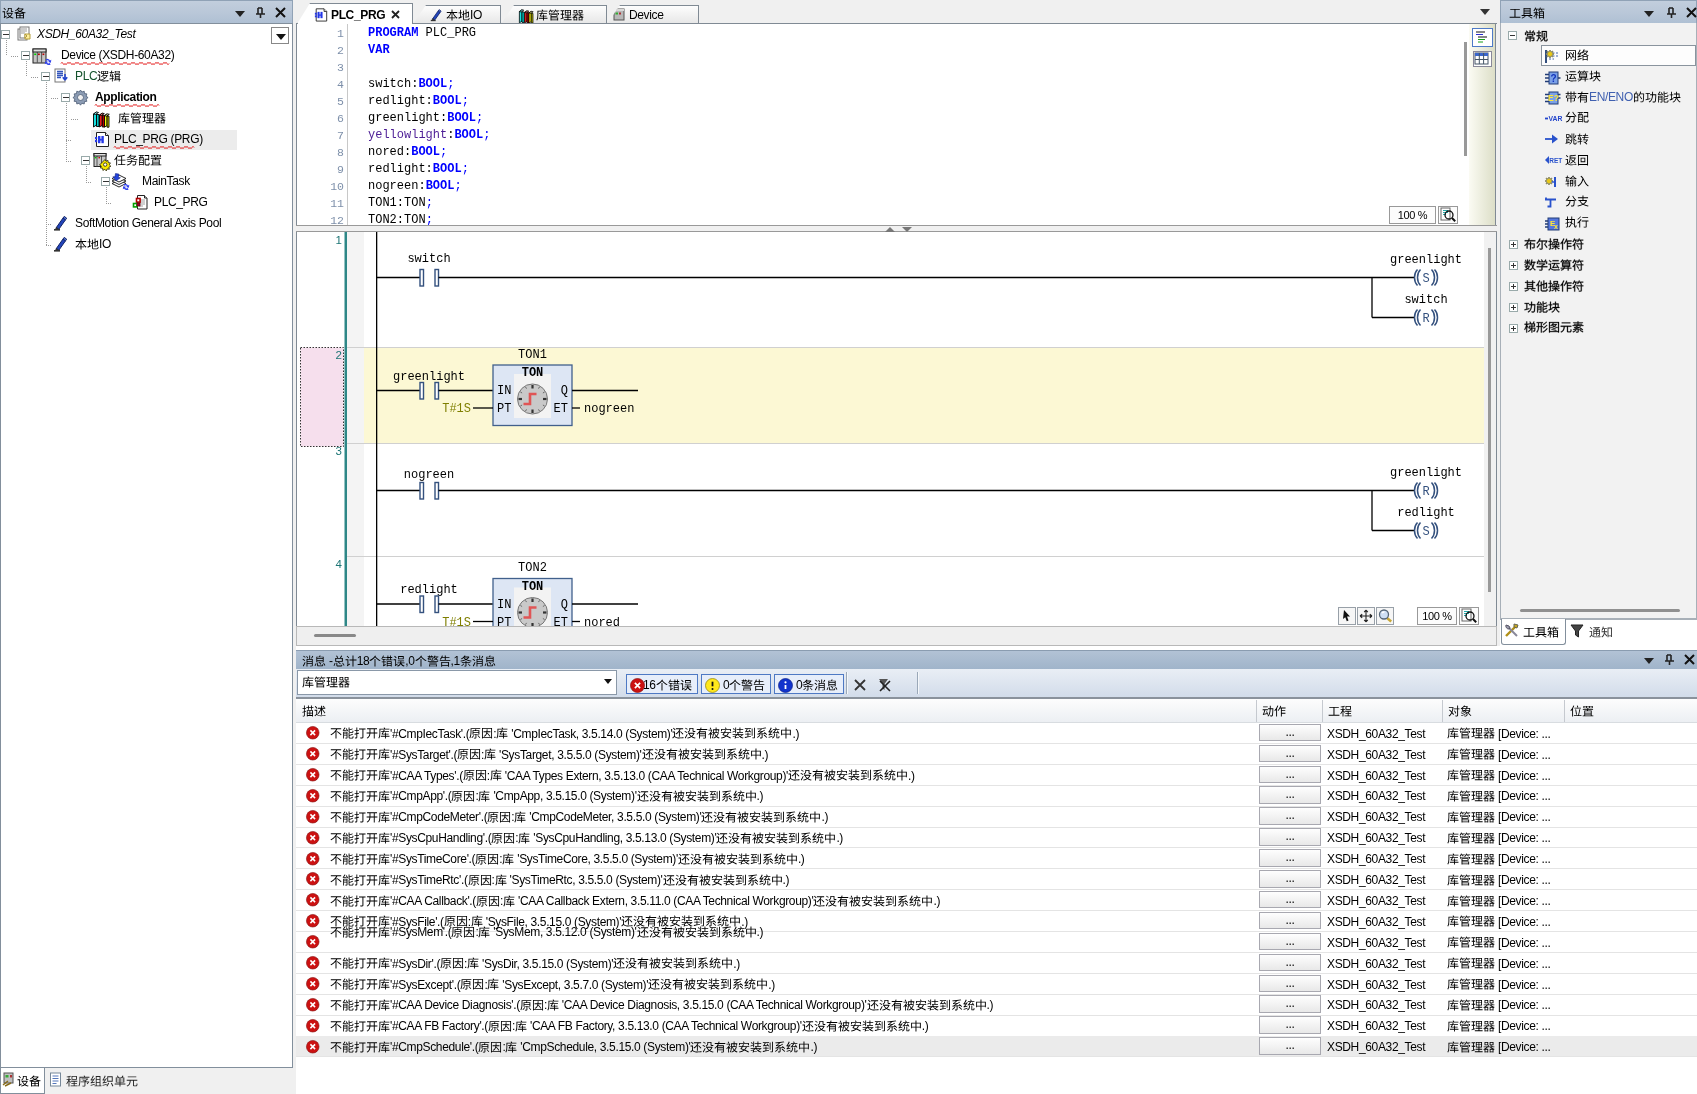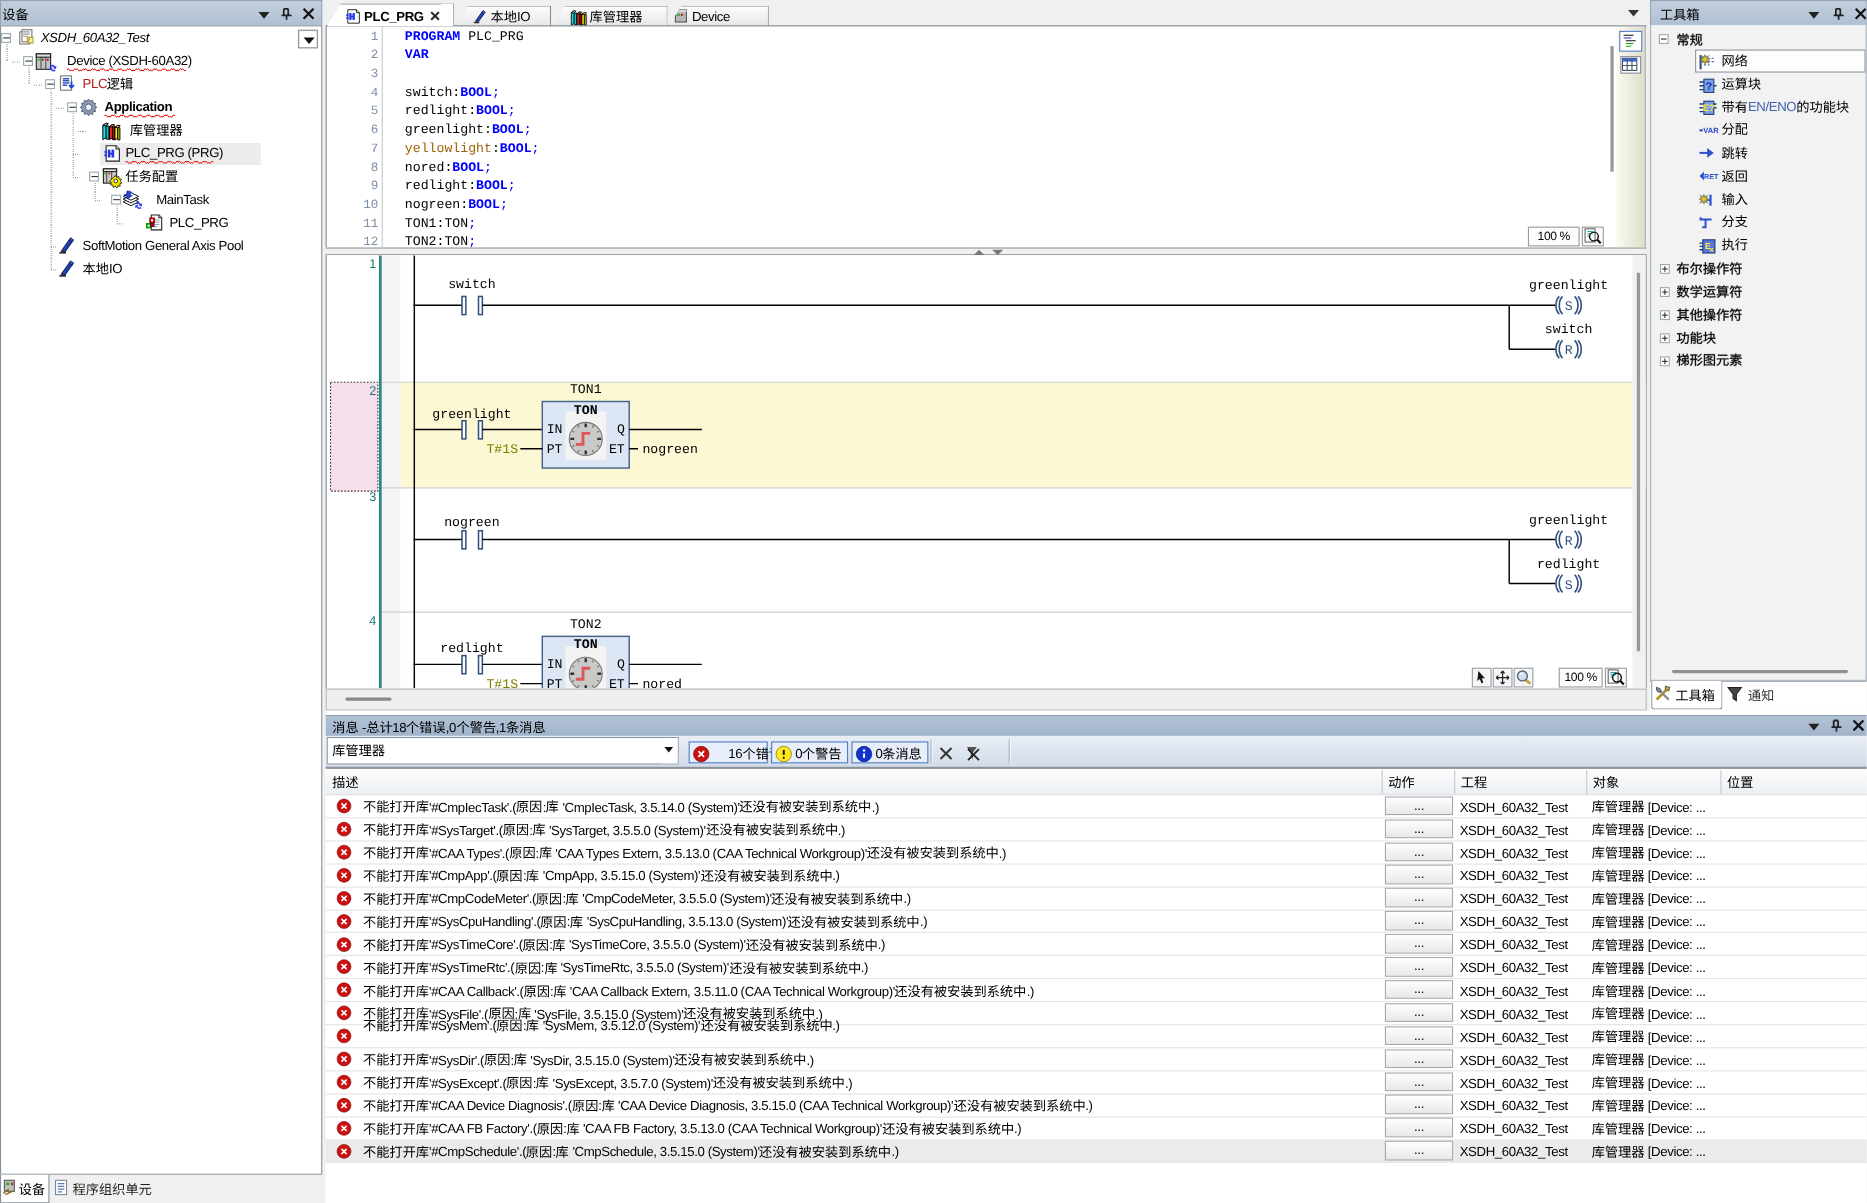--- a/index.html
+++ b/index.html
@@ -154,21 +154,21 @@
     <div class="abs" style="left:61px;top:48.0px;white-space:nowrap">Device (XSDH-60A32)<svg width="105" height="5" viewBox="0 0 105 5" style="position:absolute;left:0;bottom:-4px">
         <path d="M0,2.5 Q1,0.2 2,2.5 T4,2.5 Q5,4.8 6,2.5 T8,2.5 Q9,0.2 10,2.5 T12,2.5 Q13,4.8 14,2.5 T16,2.5 Q17,0.2 18,2.5 T20,2.5 Q21,4.8 22,2.5 T24,2.5 Q25,0.2 26,2.5 T28,2.5 Q29,4.8 30,2.5 T32,2.5 Q33,0.2 34,2.5 T36,2.5 Q37,4.8 38,2.5 T40,2.5 Q41,0.2 42,2.5 T44,2.5 Q45,4.8 46,2.5 T48,2.5 Q49,0.2 50,2.5 T52,2.5 Q53,4.8 54,2.5 T56,2.5 Q57,0.2 58,2.5 T60,2.5 Q61,4.8 62,2.5 T64,2.5 Q65,0.2 66,2.5 T68,2.5 Q69,4.8 70,2.5 T72,2.5 Q73,0.2 74,2.5 T76,2.5 Q77,4.8 78,2.5 T80,2.5 Q81,0.2 82,2.5 T84,2.5 Q85,4.8 86,2.5 T88,2.5 Q89,0.2 90,2.5 T92,2.5 Q93,4.8 94,2.5 T96,2.5 Q97,0.2 98,2.5 T100,2.5 Q101,4.8 102,2.5 T104,2.5 Q105,0.2 106,2.5 T108,2.5" fill="none" stroke="#e00000" stroke-width="0.9"></path>
       </svg></div>
     <div class="abs" style="left:41px;top:72.0px;width:9px;height:9px;background:#fff;border:1px solid #9aa;"></div>
     <div class="abs" style="left:42.5px;top:75.5px;width:6px;height:1px;background:#333"></div>
     <div class="abs" style="left:53px;top:68.0px"><svg width="16" height="16" viewBox="0 0 16 16">
         <rect x="2" y="1" width="10" height="13" fill="#fff" stroke="#777"></rect>
         <path d="M4,3.5h6M4,5.5h6M4,7.5h6M4,9.5h4" stroke="#3355bb" stroke-width="1.4"></path>
         <path d="M12,6 v6 M12,12 l-2.2,-2.8 M12,12 l2.2,-2.8" stroke="#2244cc" stroke-width="1.6" fill="none"></path>
       </svg></div>
-    <div class="abs" style="left:75px;top:69.0px;white-space:nowrap"><span style="white-space:nowrap;color:#b91c1c;font-size:12px"><span>PLC</span><svg class="cj" style="vertical-align:-1.7px" width="24.0" height="12" viewBox="0 0 24.0 12">
+    <div class="abs" style="left:75px;top:69.0px;white-space:nowrap"><span style="white-space:nowrap;color:#14532d;font-size:12px"><span>PLC</span><svg class="cj" style="vertical-align:-1.7px" width="24.0" height="12" viewBox="0 0 24.0 12">
           <g fill="#000">
             <use href="#u903b" transform="translate(0,10.6) scale(0.012,-0.012)"></use>
             <use href="#u8f91" transform="translate(12.0,10.6) scale(0.012,-0.012)"></use>
           </g>
         </svg></span></div>
     <div class="abs" style="left:61px;top:93.0px;width:9px;height:9px;background:#fff;border:1px solid #9aa;"></div>
     <div class="abs" style="left:62.5px;top:96.5px;width:6px;height:1px;background:#333"></div>
     <div class="abs" style="left:72px;top:89.0px"><svg width="17" height="17" viewBox="0 0 17 17">
         <g fill="#8c9cb4" stroke="#4a5a74" stroke-width="0.8">
           <path d="M8.5 1 l1.4 2 2.3-.8 .3 2.4 2.4.3-.8 2.3 2 1.4-2 1.4 .8 2.3-2.4.3-.3 2.4-2.3-.8-1.4 2-1.4-2-2.3.8-.3-2.4-2.4-.3 .8-2.3-2-1.4 2-1.4-.8-2.3 2.4-.3 .3-2.4 2.3 .8z"></path>
@@ -379,21 +379,21 @@
     <div class="abs mono" style="left:0;top:18.5px;width:47px;text-align:right;color:#7e90aa;font-size:11.5px;padding-top:1px">2</div>
     <div class="abs mono" style="left:71px;top:18.5px;font-size:12px;white-space:pre"><span style="color:#0000ff;font-weight:bold;">VAR</span></div>
     <div class="abs mono" style="left:0;top:35.5px;width:47px;text-align:right;color:#7e90aa;font-size:11.5px;padding-top:1px">3</div>
     <div class="abs mono" style="left:0;top:52.5px;width:47px;text-align:right;color:#7e90aa;font-size:11.5px;padding-top:1px">4</div>
     <div class="abs mono" style="left:71px;top:52.5px;font-size:12px;white-space:pre"><span style="color:#000;">switch</span><span style="color:#000;">:</span><span style="color:#0000ff;font-weight:bold;">BOOL</span><span style="color:#0000ff;">;</span></div>
     <div class="abs mono" style="left:0;top:69.5px;width:47px;text-align:right;color:#7e90aa;font-size:11.5px;padding-top:1px">5</div>
     <div class="abs mono" style="left:71px;top:69.5px;font-size:12px;white-space:pre"><span style="color:#000;">redlight</span><span style="color:#000;">:</span><span style="color:#0000ff;font-weight:bold;">BOOL</span><span style="color:#0000ff;">;</span></div>
     <div class="abs mono" style="left:0;top:86.5px;width:47px;text-align:right;color:#7e90aa;font-size:11.5px;padding-top:1px">6</div>
     <div class="abs mono" style="left:71px;top:86.5px;font-size:12px;white-space:pre"><span style="color:#000;">greenlight</span><span style="color:#000;">:</span><span style="color:#0000ff;font-weight:bold;">BOOL</span><span style="color:#0000ff;">;</span></div>
     <div class="abs mono" style="left:0;top:103.5px;width:47px;text-align:right;color:#7e90aa;font-size:11.5px;padding-top:1px">7</div>
-    <div class="abs mono" style="left:71px;top:103.5px;font-size:12px;white-space:pre"><span style="color:#a16207;">yellowlight</span><span style="color:#000;">:</span><span style="color:#0000ff;font-weight:bold;">BOOL</span><span style="color:#0000ff;">;</span></div>
+    <div class="abs mono" style="left:71px;top:103.5px;font-size:12px;white-space:pre"><span style="color:#4c1d95;">yellowlight</span><span style="color:#000;">:</span><span style="color:#0000ff;font-weight:bold;">BOOL</span><span style="color:#0000ff;">;</span></div>
     <div class="abs mono" style="left:0;top:120.5px;width:47px;text-align:right;color:#7e90aa;font-size:11.5px;padding-top:1px">8</div>
     <div class="abs mono" style="left:71px;top:120.5px;font-size:12px;white-space:pre"><span style="color:#000;">nored</span><span style="color:#000;">:</span><span style="color:#0000ff;font-weight:bold;">BOOL</span><span style="color:#0000ff;">;</span></div>
     <div class="abs mono" style="left:0;top:137.5px;width:47px;text-align:right;color:#7e90aa;font-size:11.5px;padding-top:1px">9</div>
     <div class="abs mono" style="left:71px;top:137.5px;font-size:12px;white-space:pre"><span style="color:#000;">redlight</span><span style="color:#000;">:</span><span style="color:#0000ff;font-weight:bold;">BOOL</span><span style="color:#0000ff;">;</span></div>
     <div class="abs mono" style="left:0;top:154.5px;width:47px;text-align:right;color:#7e90aa;font-size:11.5px;padding-top:1px">10</div>
     <div class="abs mono" style="left:71px;top:154.5px;font-size:12px;white-space:pre"><span style="color:#000;">nogreen</span><span style="color:#000;">:</span><span style="color:#0000ff;font-weight:bold;">BOOL</span><span style="color:#0000ff;">;</span></div>
     <div class="abs mono" style="left:0;top:171.5px;width:47px;text-align:right;color:#7e90aa;font-size:11.5px;padding-top:1px">11</div>
     <div class="abs mono" style="left:71px;top:171.5px;font-size:12px;white-space:pre"><span style="color:#000;">TON1</span><span style="color:#000;">:</span><span style="color:#000;">TON</span><span style="color:#0000ff;">;</span></div>
     <div class="abs mono" style="left:0;top:188.5px;width:47px;text-align:right;color:#7e90aa;font-size:11.5px;padding-top:1px">12</div>
     <div class="abs mono" style="left:71px;top:188.5px;font-size:12px;white-space:pre"><span style="color:#000;">TON2</span><span style="color:#000;">:</span><span style="color:#000;">TON</span><span style="color:#0000ff;">;</span></div>
@@ -844,21 +844,21 @@
     </div>
     <div class="abs" style="left:621px;top:26px;width:1px;height:22px;background:#9aa8b8"></div>
     <div class="abs" style="left:622px;top:26px;width:1px;height:22px;background:#f4f7fa"></div>
     <div class="abs" style="left:550px;top:26px;width:1px;height:22px;background:#9aa8b8"></div>
     <div class="abs" style="left:551px;top:26px;width:1px;height:22px;background:#f4f7fa"></div>
     <div class="abs" style="left:330px;top:28px;width:72px;height:20px;background:#e7eefa;border:1px solid #4e79c4">
       <svg class="abs" style="left:3px;top:3px" width="15" height="15" viewBox="0 0 15 15">
         <circle cx="7.5" cy="7.5" r="7" fill="#cc1111" stroke="#881111" stroke-width="0.7"></circle>
         <path d="M4.9,4.9 L10.1,10.1 M10.1,4.9 L4.9,10.1" stroke="#fff" stroke-width="1.7"></path>
       </svg>
-      <div class="abs" style="left:35px;top:3px;white-space:nowrap">16<svg class="cj" style="vertical-align:-1.7px" width="36.0" height="12" viewBox="0 0 36.0 12">
+      <div class="abs" style="left:16px;top:3px;white-space:nowrap">16<svg class="cj" style="vertical-align:-1.7px" width="36.0" height="12" viewBox="0 0 36.0 12">
           <g fill="#000">
             <use href="#u4e2a" transform="translate(0,10.6) scale(0.012,-0.012)"></use>
             <use href="#u9519" transform="translate(12.0,10.6) scale(0.012,-0.012)"></use>
             <use href="#u8bef" transform="translate(24.0,10.6) scale(0.012,-0.012)"></use>
           </g>
         </svg></div>
     </div>
     <div class="abs" style="left:405px;top:28px;width:70px;height:20px;background:#e7eefa;border:1px solid #4e79c4">
       <svg class="abs" style="left:3px;top:3px" width="15" height="15" viewBox="0 0 15 15">
         <circle cx="7.5" cy="7.5" r="7" fill="#ffe81c" stroke="#998a10" stroke-width="0.8"></circle>

